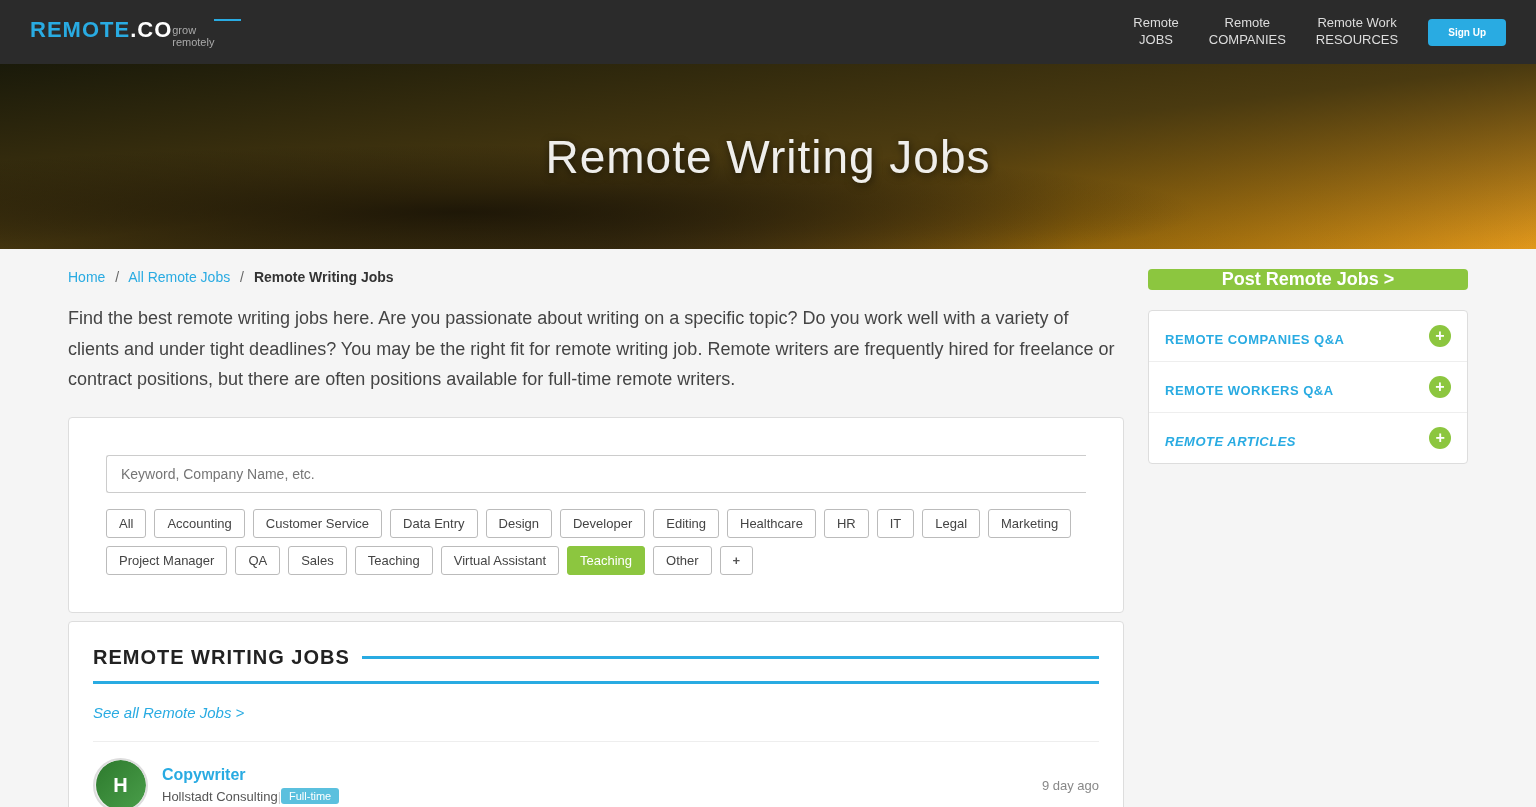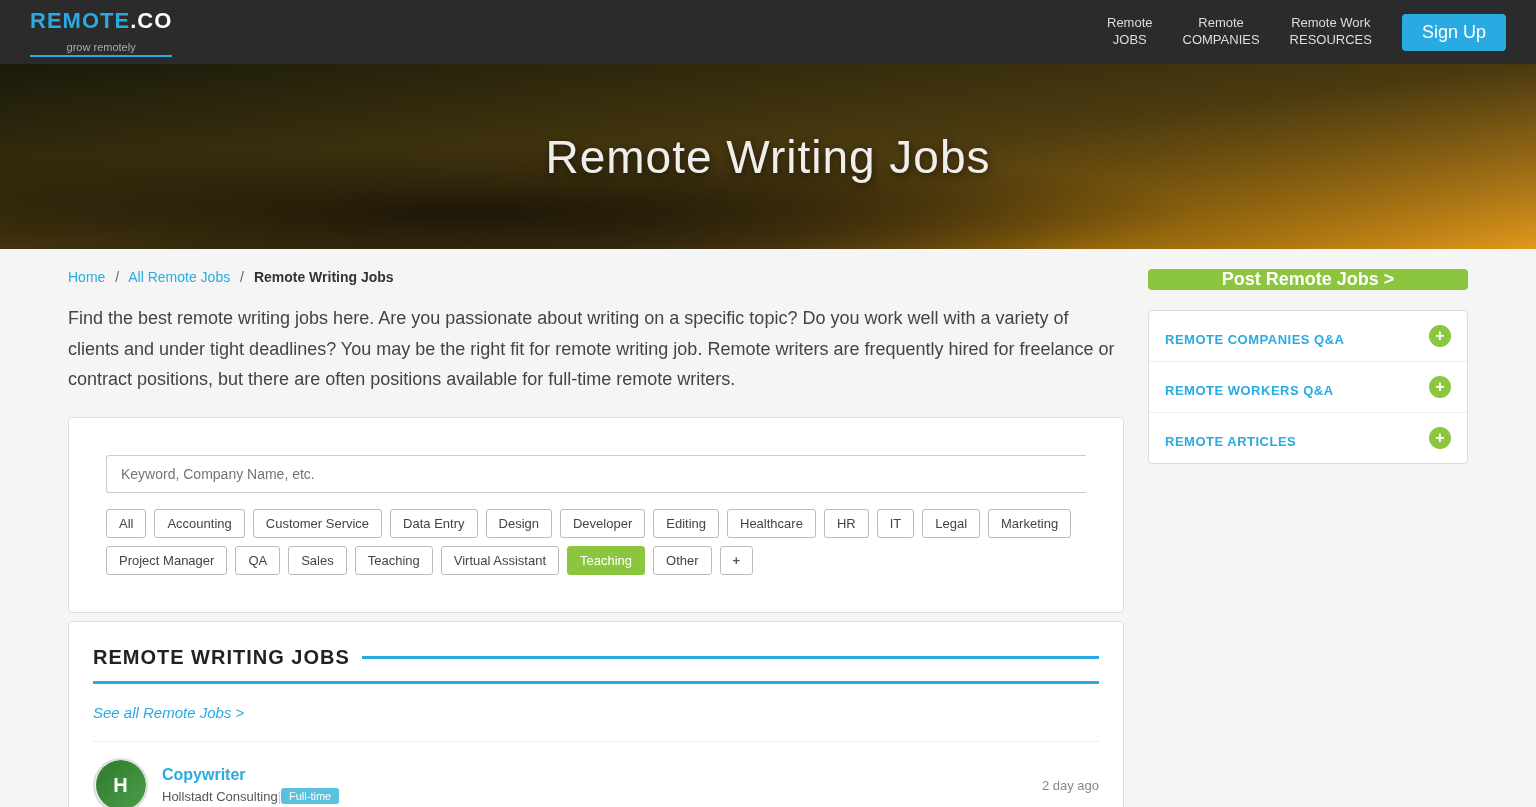--- a/index.html
+++ b/index.html
@@ -7,35 +7,35 @@
 
     
     .navbar {
       background: #2b2b2b;
       display: flex;
       align-items: center;
       justify-content: space-between;
       padding: 0 30px;
       height: 64px;
     }
-    .logo-area { display: flex; flex-direction: column; align-items: center; }
+    .logo-area { display: flex; flex-direction: row; align-items: flex-start; }
     .logo-text { color: #fff; font-size: 22px; font-weight: 700; letter-spacing: 1px; }
     .logo-text span { color: #29abe2; }
     .logo-sub { color: #aaa; font-size: 11px; margin-top: 7px; }
     .logo-line { display: block; height: 2px; background: #29abe2; width: 100%; margin-top: 2px; }
     .nav-links { display: flex; align-items: center; gap: 30px; }
     .nav-link { color: #ddd; font-size: 13px; text-align: center; text-decoration: none; line-height: 1.3; cursor: pointer; }
     .signup-btn {
       background: #29abe2;
       color: #fff;
       border: none;
       padding: 8px 20px;
       border-radius: 4px;
-      font-size: 18px;
-      font-weight: 400;
+      font-size: 10px;
+      font-weight: 700;
       cursor: pointer;
     }
 
     
     .hero {
       position: relative;
       height: 185px;
       background: linear-gradient(to right, #1a1a1a 0%, #3d3020 40%, #c8890a 70%, #e8a020 100%);
       display: flex;
       align-items: center;
@@ -228,21 +228,21 @@
       border-radius: 4px;
     }
     .sidebar-item {
       display: flex;
       align-items: flex-end;
       justify-content: space-between;
       padding: 14px 16px;
       border-bottom: 1px solid #eee;
       cursor: pointer;
     }
-    .sidebar-item:last-child { border-bottom: none; }
+    .sidebar-item:last-child { border-bottom: none; font-style: italic; }
     .sidebar-item-label { color: #29abe2; font-size: 13px; font-weight: 600; letter-spacing: 0.5px; text-transform: uppercase; }
     .sidebar-item-icon {
       width: 22px; height: 22px;
       border-radius: 50%;
       background: #8cc63f;
       display: flex; align-items: center; justify-content: center;
       color: #fff; font-size: 16px; font-weight: 700;
       flex-shrink: 0;
     }
   </style>
@@ -334,21 +334,21 @@
         <div class="logo-circle">H</div>
       </div>
       <div class="job-info">
         <a class="job-title" href="#">Copywriter</a>
         <div class="job-company-row">
           <span>Hollstadt Consulting</span>
           <span style="color:#ccc">|</span>
           <span class="job-badge fulltime">Full-time</span>
         </div>
       </div>
-      <span class="job-time">2 day ago</span>
+      <span class="job-time">9 day ago</span>
     </div>
         </div>
     </div>
 
   </div>
 
   <div class="content-right">
     <a class="post-jobs-btn" href="#">Post Remote Jobs &gt;</a>
     <div class="sidebar-section" id="sidebar-items-container">
 

